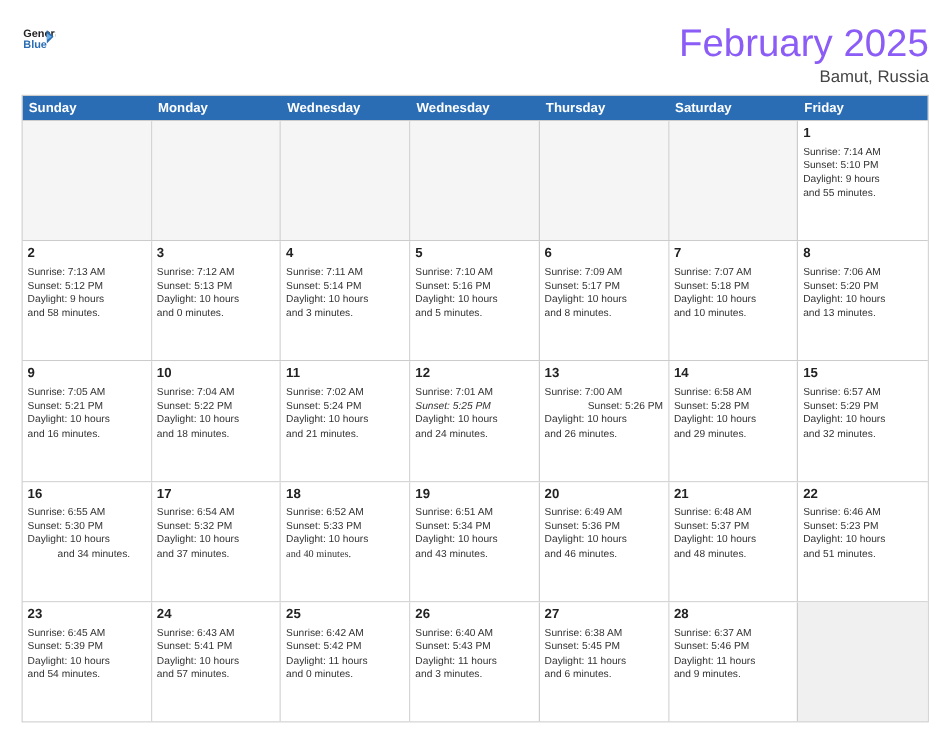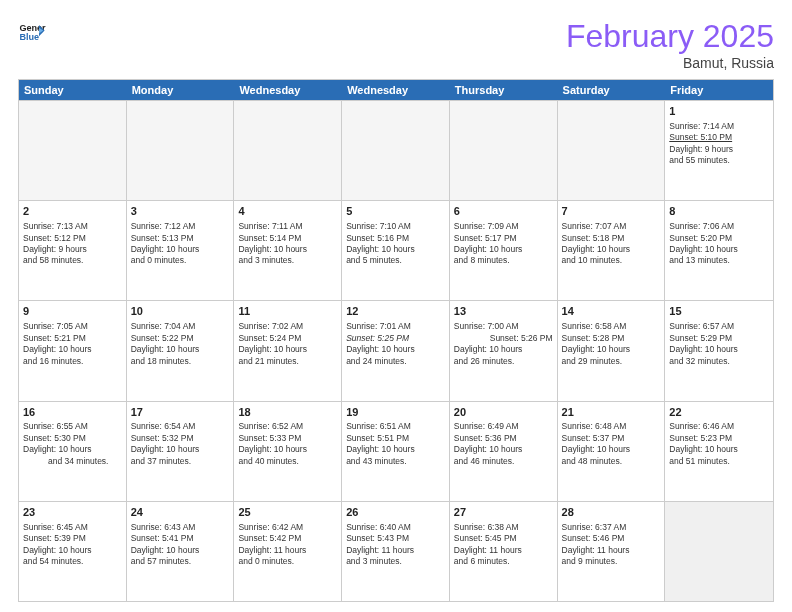--- a/index.html
+++ b/index.html
@@ -132,21 +132,21 @@
     <div class="cal-row">
           <div class="cal-cell empty"></div>
           <div class="cal-cell empty"></div>
           <div class="cal-cell empty"></div>
           <div class="cal-cell empty"></div>
           <div class="cal-cell empty"></div>
           <div class="cal-cell empty"></div>
           <div class="cal-cell">
             <span class="day-num">1</span>
             <span style="display: block;">Sunrise: 7:14 AM</span>
-            <span style="display: block; text-decoration: underline;">Sunset: 5:10 PM</span>
+            <span style="display: block;">Sunset: 5:10 PM</span>
             <span style="display: block;">Daylight: 9 hours</span>
             <span style="display: block;">and 55 minutes.</span>
           </div>
         </div>
         <div class="cal-row">
           <div class="cal-cell">
             <span class="day-num">2</span>
             <span style="display: block;">Sunrise: 7:13 AM</span>
             <span style="display: block;">Sunset: 5:12 PM</span>
             <span style="display: block;">Daylight: 9 hours</span>
@@ -259,26 +259,26 @@
             <span style="display: block;">Sunrise: 6:54 AM</span>
             <span style="display: block;">Sunset: 5:32 PM</span>
             <span style="display: block;">Daylight: 10 hours</span>
             <span style="display: block;">and 37 minutes.</span>
           </div>
           <div class="cal-cell">
             <span class="day-num">18</span>
             <span style="display: block;">Sunrise: 6:52 AM</span>
             <span style="display: block;">Sunset: 5:33 PM</span>
             <span style="display: block;">Daylight: 10 hours</span>
-            <span style="display: block;">and 40 minutes.</span>
+            <span style="display: block; font-family: Liberation Serif, serif;">and 40 minutes.</span>
           </div>
           <div class="cal-cell">
             <span class="day-num">19</span>
             <span style="display: block;">Sunrise: 6:51 AM</span>
-            <span style="display: block;">Sunset: 5:51 PM</span>
+            <span style="display: block;">Sunset: 5:34 PM</span>
             <span style="display: block;">Daylight: 10 hours</span>
             <span style="display: block;">and 43 minutes.</span>
           </div>
           <div class="cal-cell">
             <span class="day-num">20</span>
             <span style="display: block;">Sunrise: 6:49 AM</span>
             <span style="display: block;">Sunset: 5:36 PM</span>
             <span style="display: block;">Daylight: 10 hours</span>
             <span style="display: block;">and 46 minutes.</span>
           </div>

